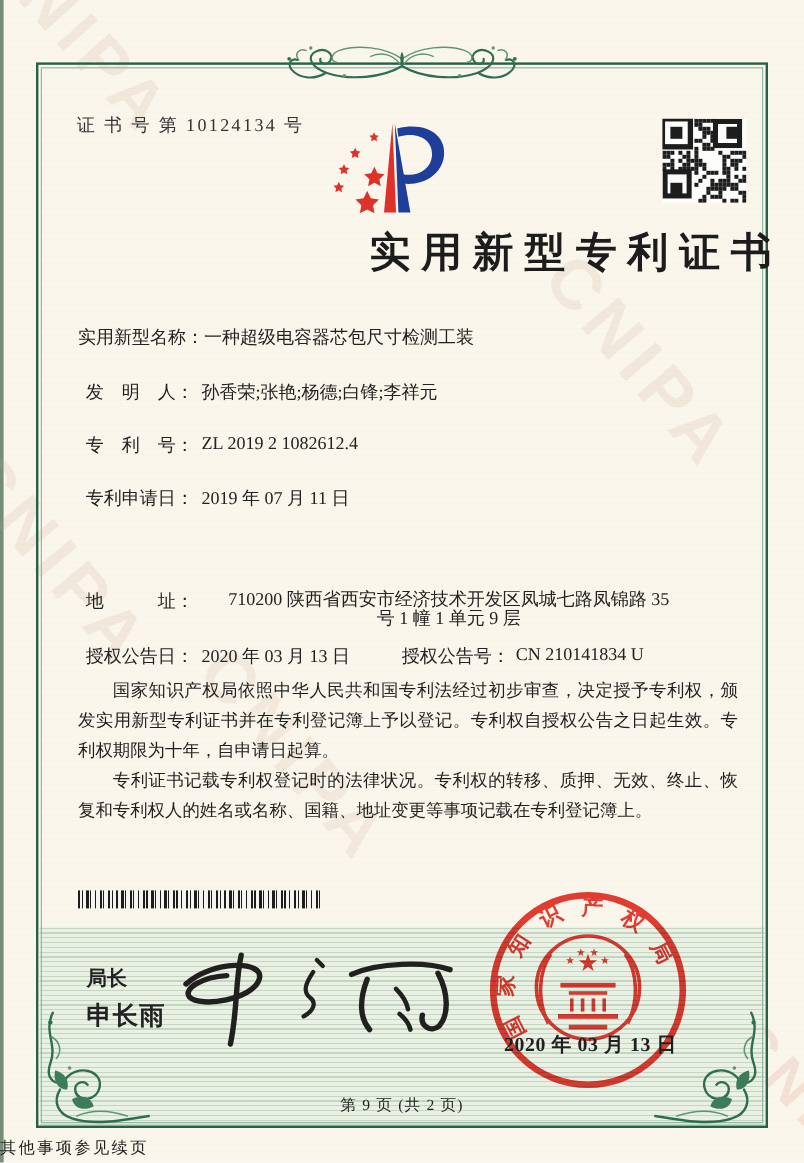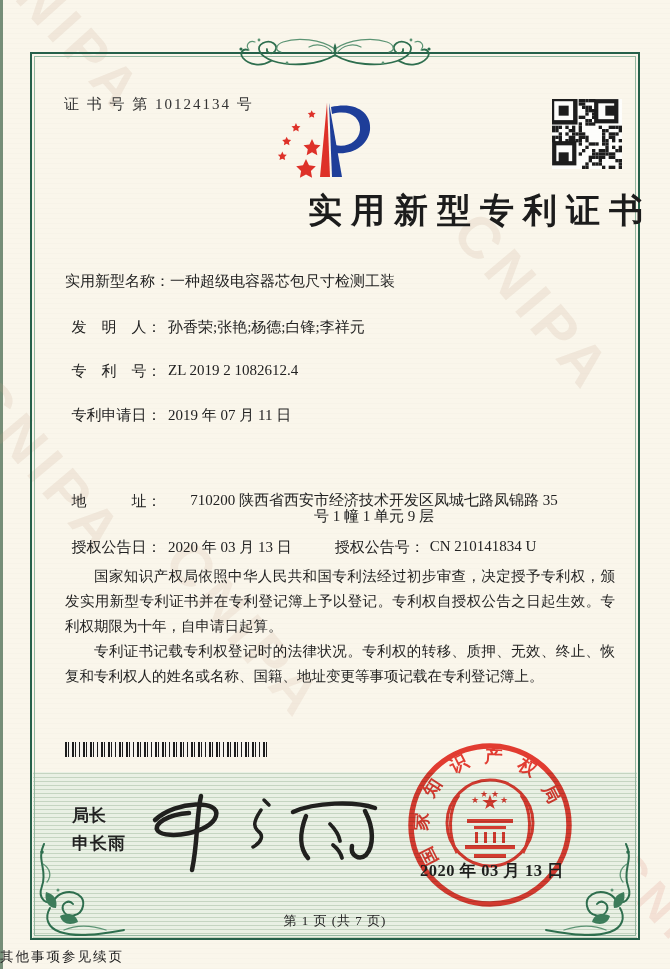--- a/index.html
+++ b/index.html
@@ -53,21 +53,21 @@
              line-height:25px;color:#1f1f1f;text-align:justify;}
   .body-text p{margin:0;text-indent:2em;}
 
   .barcode{position:absolute;left:65px;top:742px;width:202px;height:15px;
     background:repeating-linear-gradient(90deg,#1d1d1d 0 2px,#f6f4ee 2px 3px,#1d1d1d 3px 4px,#f6f4ee 4px 7px,#1d1d1d 7px 9px,#f6f4ee 9px 10px,#1d1d1d 10px 11px,#f6f4ee 11px 14px,#1d1d1d 14px 15px,#f6f4ee 15px 18px);}
 
   
   .sig-title{position:absolute;left:72px;top:804px;font-family:"Liberation Sans",sans-serif;
              font-weight:bold;font-size:17px;color:#222;}
   .sig-name{position:absolute;left:72px;top:832px;font-family:"Liberation Sans",sans-serif;
-            font-weight:bold;font-size:17px;color:#222;letter-spacing:1px;}
+            font-weight:bold;font-size:21px;color:#222;letter-spacing:1px;}
   .sig-hand{position:absolute;left:125px;top:788px;width:260px;height:88px;}
 
   .seal{position:absolute;left:402px;top:737px;width:176px;height:176px;
         mix-blend-mode:multiply;opacity:.95;}
 
   .page-num{position:absolute;left:30px;top:912px;width:610px;text-align:center;
             font-size:13px;color:#222;letter-spacing:1px;}
   .cont-note{position:absolute;left:0;top:948px;width:670px;text-align:left;
              font-size:13.5px;color:#1d1d1d;letter-spacing:2px;}
 </style>
@@ -370,15 +370,15 @@
       <rect x="3" y="7" width="3" height="11" stroke="none"></rect>
       <rect x="12" y="7" width="3" height="11" stroke="none"></rect>
       <rect x="-25" y="20" width="50" height="4" stroke="none"></rect>
       <path d="M-33,28 C-42,10 -42,-14 -31,-30" fill="none" stroke-width="3"></path>
       <path d="M33,28 C42,10 42,-14 31,-30" fill="none" stroke-width="3"></path>
       <path d="M-16,31 h32" fill="none" stroke-width="4"></path>
     </g>
     <text x="2" y="51" font-size="16.5" font-weight="bold" fill="#161616" text-anchor="middle" letter-spacing="0.5">2020 年 03 月 13 日</text>
   </svg>
 
-  <div class="page-num">第 1 页 (共 7 页)</div>
+  <div class="page-num">第 9 页 (共 2 页)</div>
   <div class="cont-note">其他事项参见续页</div>
 </div>
 
 </body></html>

